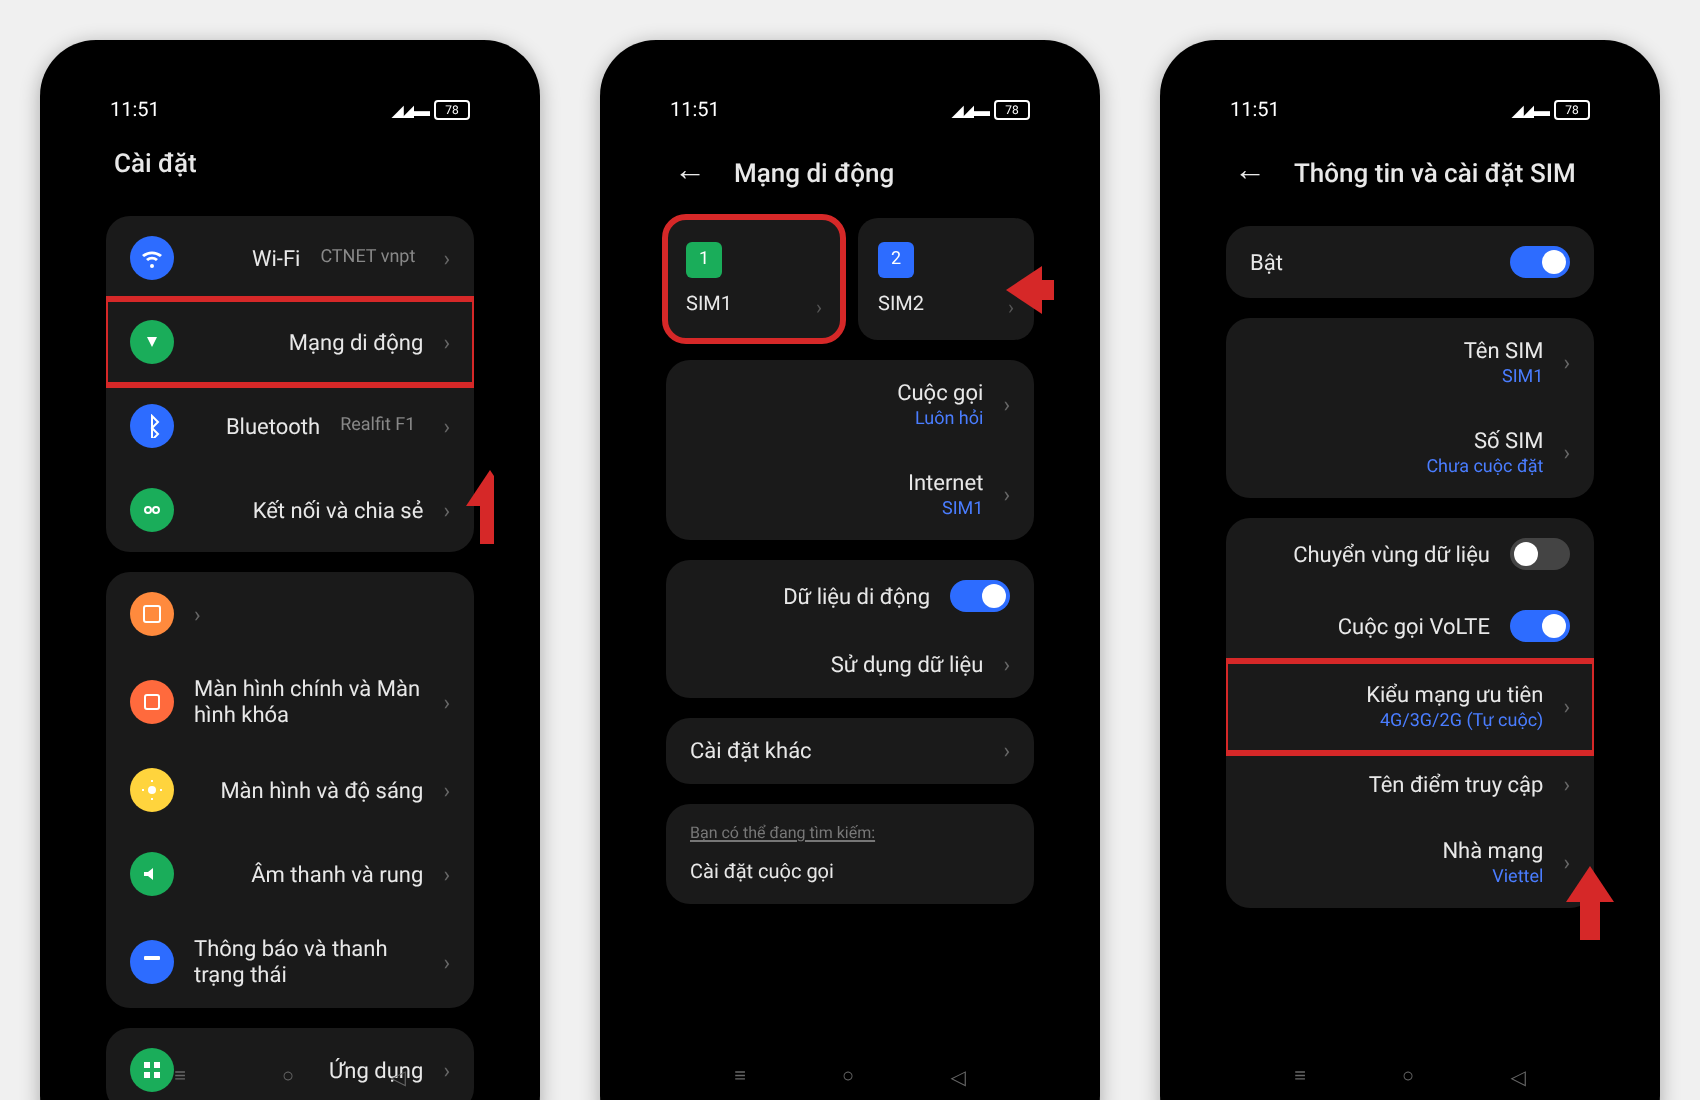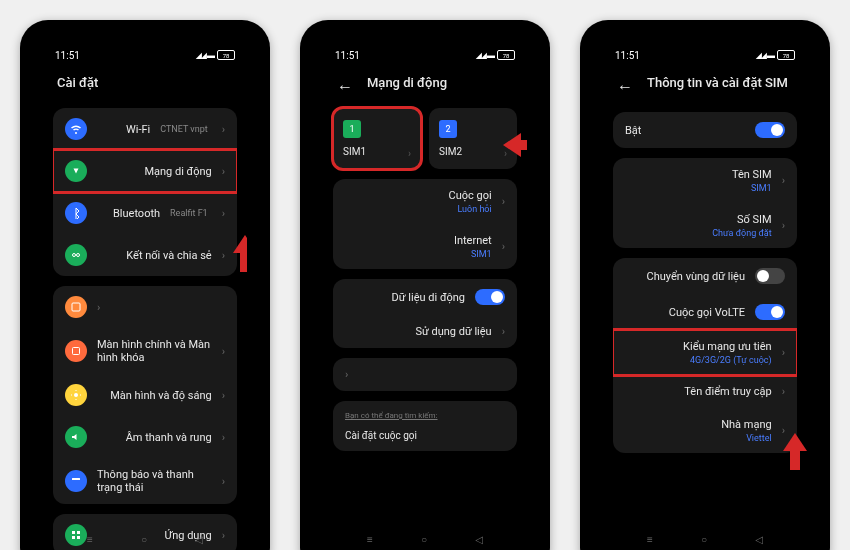--- a/index.html
+++ b/index.html
@@ -48,21 +48,21 @@
     font-size: 10px;
     padding: 0 12px;
     color: #fff;
   }
   .status-right { display: flex; gap: 3px; align-items: center; }
   .status-icons { font-size: 8px; letter-spacing: -1px; }
   .batt { border: 1px solid #fff; width: 16px; height: 8px; border-radius: 2px; position: relative; font-size: 6px; display:flex; align-items:center; justify-content:center; }
   .header {
     padding: 8px 14px;
     display: flex;
-    align-items: flex-start;
+    align-items: flex-end;
     gap: 14px;
     font-size: 13px;
     font-weight: 500;
   }
   .back { font-size: 16px; }
   .content { padding: 0 10px 10px; }
   .card {
     background: #1a1a1a;
     border-radius: 12px;
     margin-top: 10px;
@@ -349,20 +349,21 @@
           </div>
           <div class="row">
             <div class="row-text col">
               <span>Sử dụng dữ liệu</span>
             </div>
             <span class="chev">›</span>
           </div>
         </div>
       <div class="card">
         <div class="row">
+            <span class="row-text">Cài đặt khác</span>
             <span class="chev">›</span>
           </div>
       </div>
       <div class="card">
         <div class="hint">Bạn có thể đang tìm kiếm:</div>
         <div class="hint-item">Cài đặt cuộc gọi</div>
       </div>
     </div>
     <div class="arrow-red arrow-left" style="top:90px; left:180px;"></div>
     <div class="nav-bar">
@@ -398,21 +399,21 @@
           <div class="row">
             <div class="row-text col">
               <span>Tên SIM</span>
               <span class="link-val">SIM1</span>
             </div>
             <span class="chev">›</span>
           </div>
           <div class="row">
             <div class="row-text col">
               <span>Số SIM</span>
-              <span class="link-val">Chưa động đặt</span>
+              <span class="link-val">Chưa cuộc đặt</span>
             </div>
             <span class="chev">›</span>
           </div>
         </div>
       <div class="card" id="simopts">
           <div class="row">
             <div class="row-text col">
               <span>Chuyển vùng dữ liệu</span>
             </div>
             <span class="toggle "></span>

